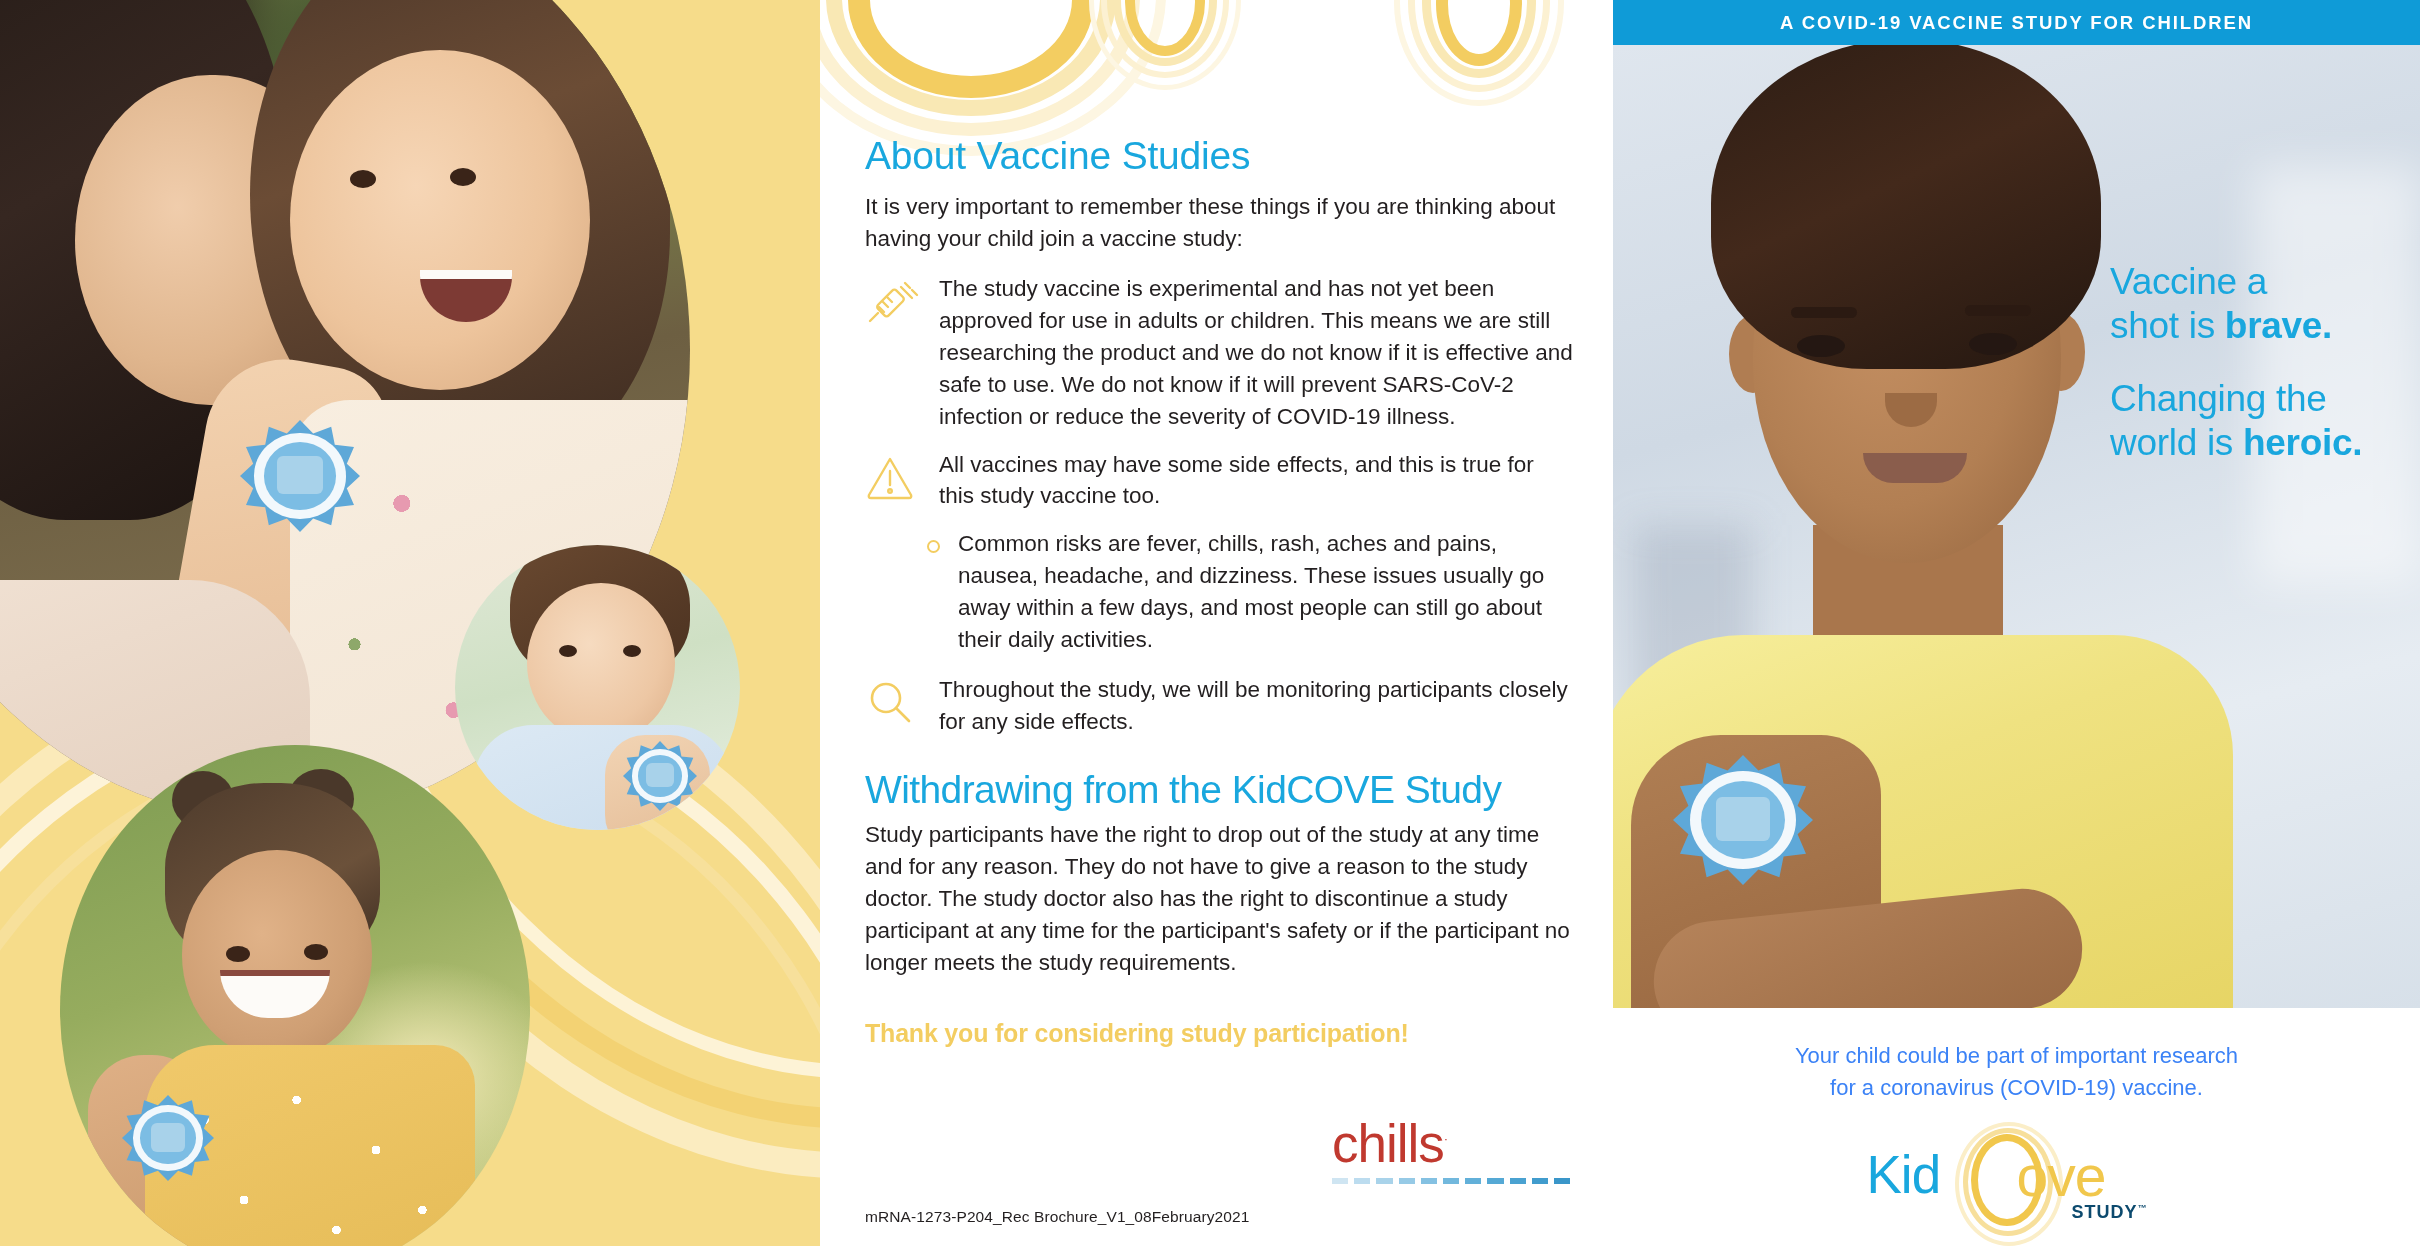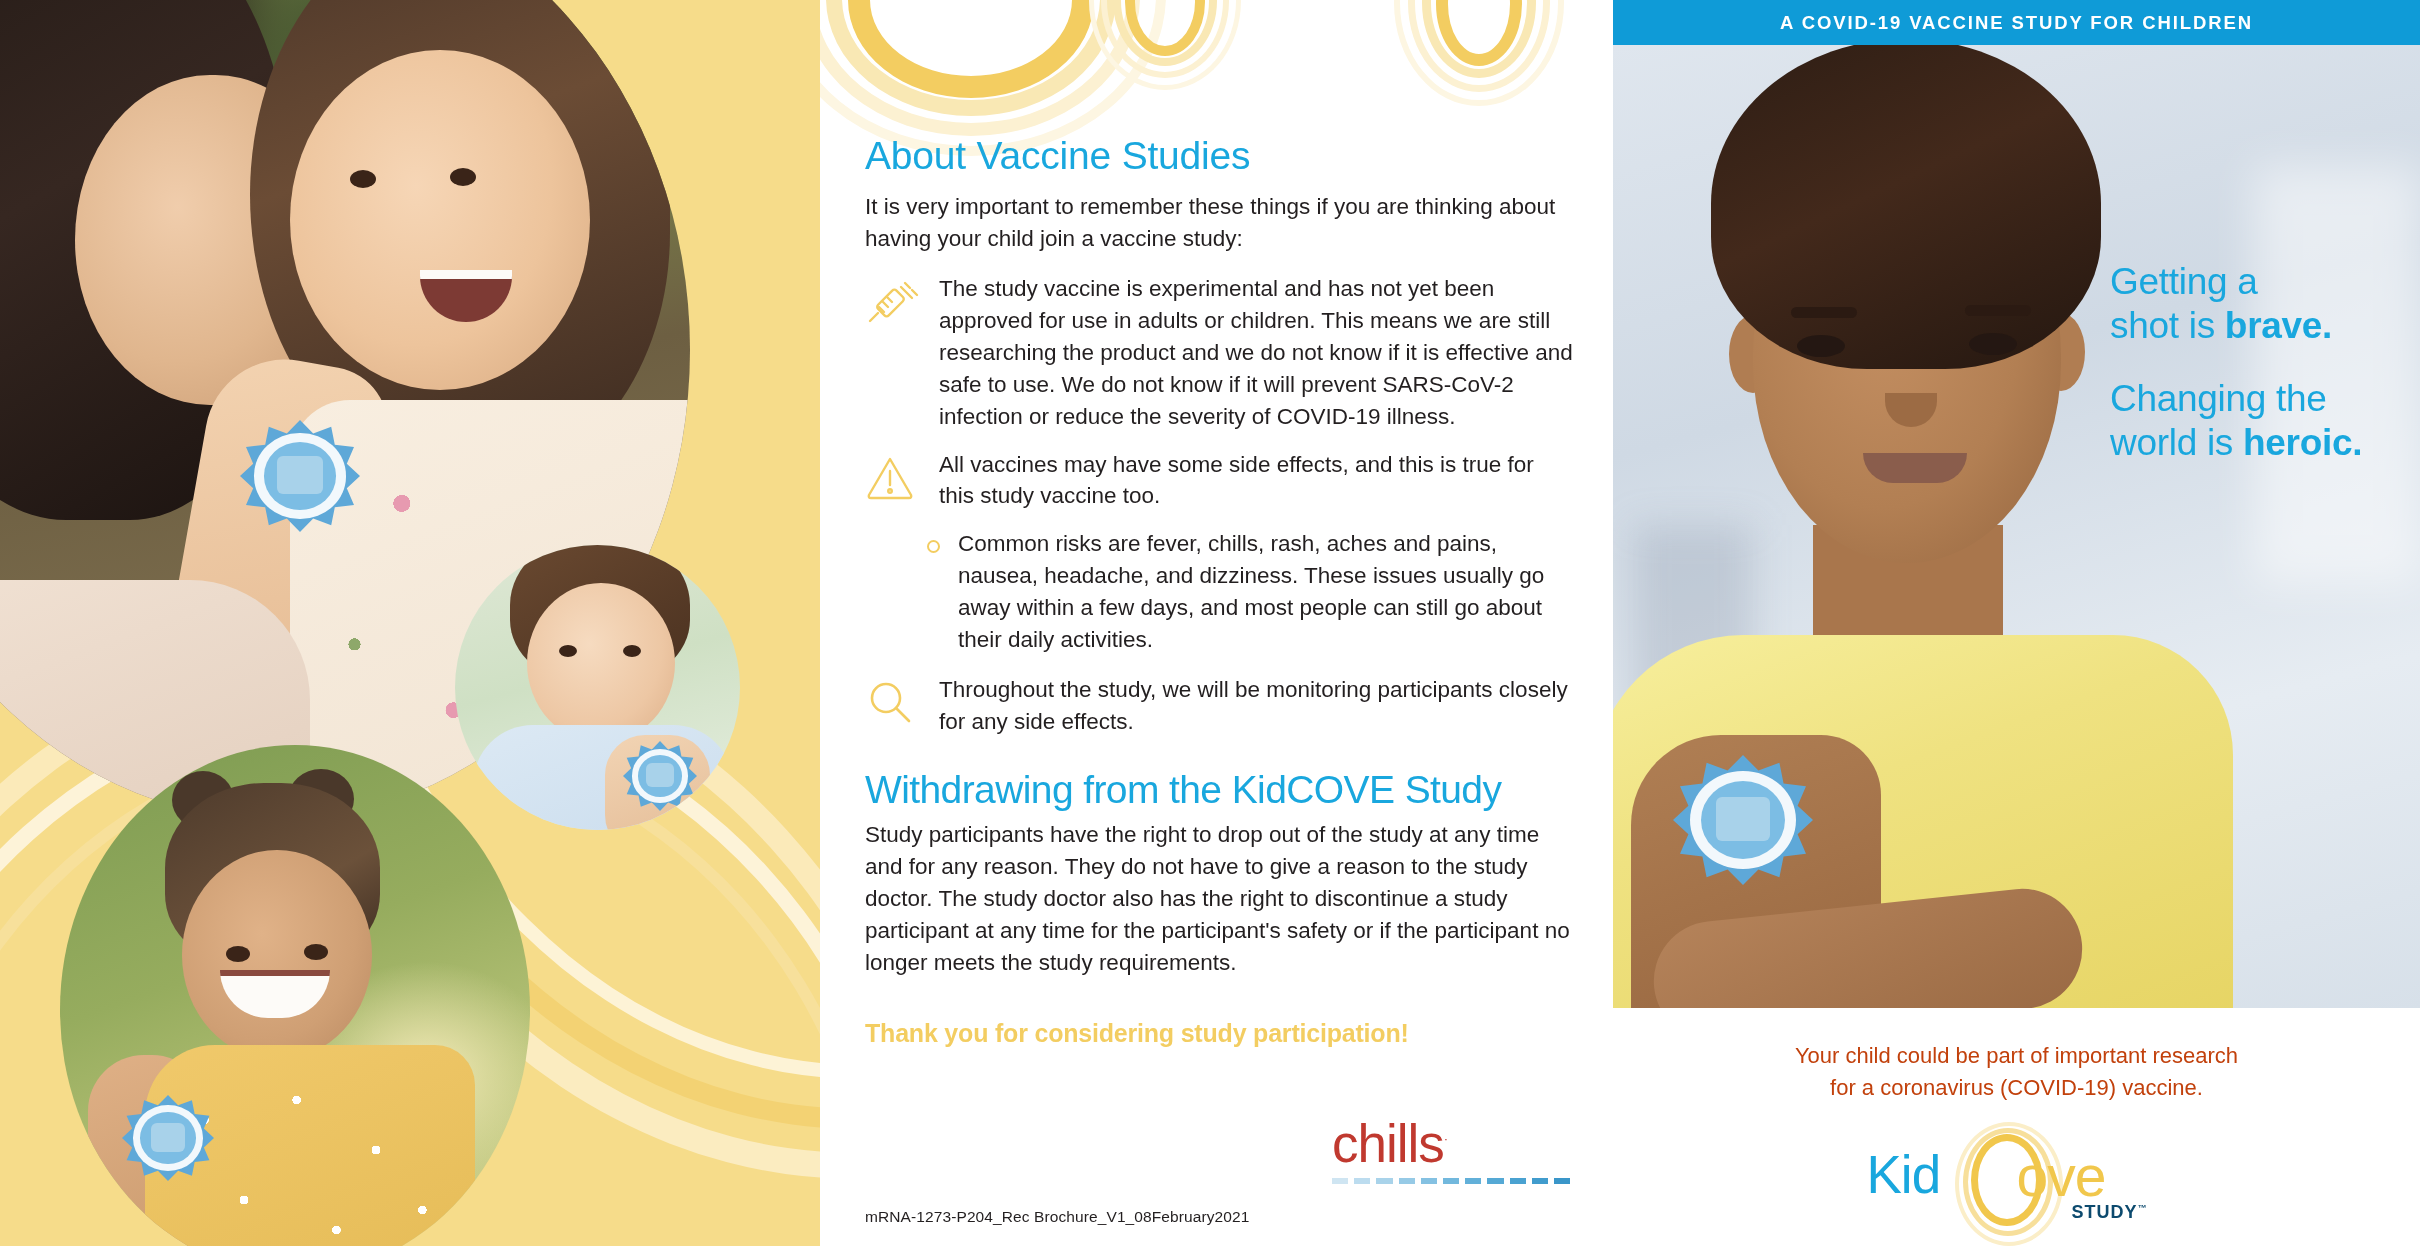--- a/index.html
+++ b/index.html
@@ -258,21 +258,21 @@
 
   .headline{
     position:absolute; left:497px; top:215px; width:300px;
     color:#19a7de; font-size:37px; line-height:1.18; font-weight:400; letter-spacing:-0.3px;
   }
   .headline .b{ font-weight:bold; }
   .headline .gap{ display:block; height:30px; }
 
   .rp-caption{
     position:absolute; left:0; top:1040px; width:807px; text-align:center;
-    font-size:22px; line-height:1.45; color:#c2410c;
+    font-size:22px; line-height:1.45; color:#3b82f6;
   }
 
   .kidcove{ position:absolute; left:0; top:1140px; width:807px; height:100px; }
   .kc-inner{ position:relative; width:300px; height:95px; margin:0 auto; }
   .kc-kid{
     position:absolute; left:0; top:8px; font-size:53px; line-height:1;
     color:#19a7de; font-weight:400; letter-spacing:-1px;
   }
   .kc-ove{
     position:absolute; left:150px; top:8px; font-size:57px; line-height:1;
@@ -466,21 +466,21 @@
       <div class="hero-arm"></div>
       <div class="hero-forearm"></div>
       <div class="bandage" style="left:60px; top:710px; width:140px; height:130px;">
         <div class="bd-star"></div>
           <div class="bd-white"></div>
         <div class="bd-inner"></div>
           <div class="bd-pad"></div>
       </div>
 
       <div class="headline">
-        <span>Getting a</span><br>
+        <span>Vaccine a</span><br>
         <span>shot is </span><span class="b">brave.</span>
         <span class="gap"></span>
         <span>Changing the</span><br>
         <span>world is </span><span class="b">heroic.</span>
       </div>
     </div>
 
     <div class="rp-caption">
       <span>Your child could be part of important research</span><br>
       <span>for a coronavirus (COVID-19) vaccine.</span>

